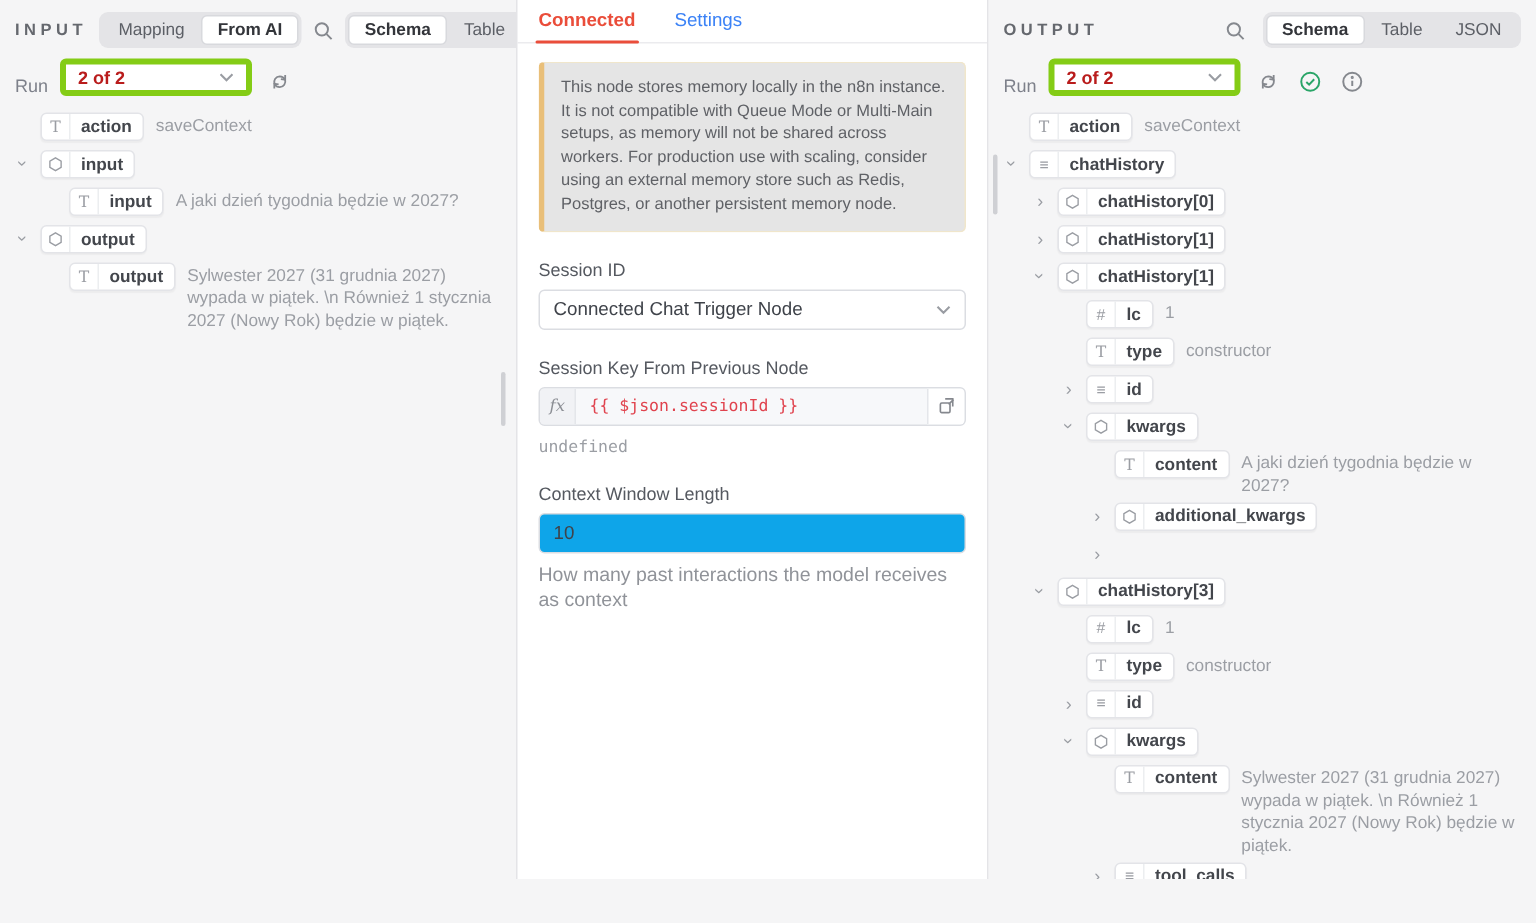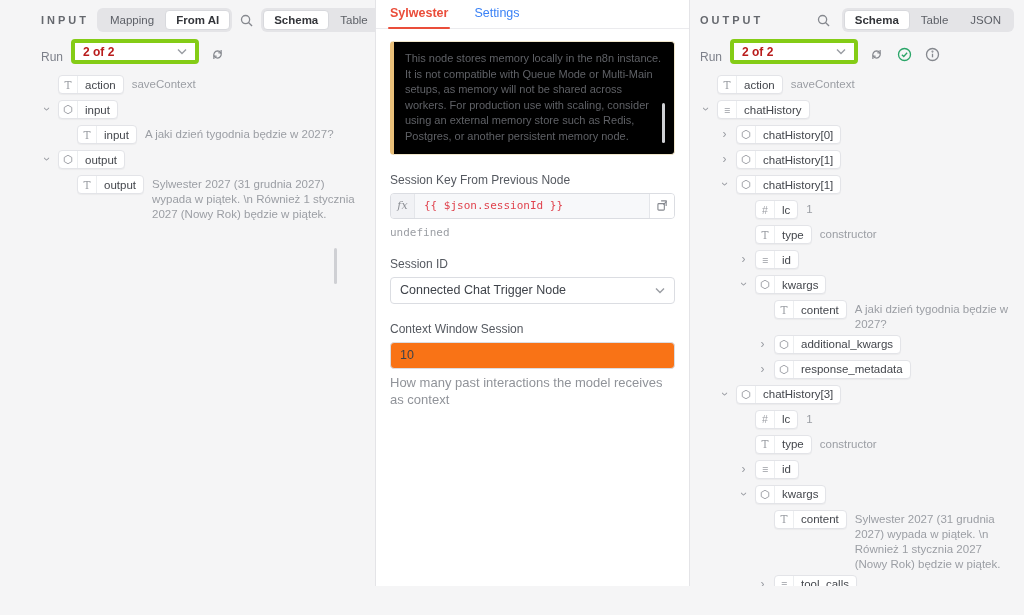--- a/index.html
+++ b/index.html
@@ -1,18 +1,18 @@
 <!DOCTYPE html>
 <html><head>
 <meta charset="utf-8">
 <style>
   * { margin:0; padding:0; box-sizing:border-box; }
   html,body { width:1024px; height:615px; overflow:hidden; }
   body { font-family:"Liberation Sans","DejaVu Sans",sans-serif; background:#f5f5f6; color:#43464c; }
-  .app { position:relative; display:flex; width:1024px; height:586px;padding-left:31px; }
+  .app { position:relative; display:flex; width:1024px; height:586px; }
 
   
   .panel-left  { width:344px; background:#f5f5f6; height:100%; overflow:hidden; }
   .panel-center{ width:315px; background:#ffffff; height:100%; border-left:1px solid #e4e4e7; border-right:1px solid #e4e4e7; position:relative; }
   .panel-right { flex:1; background:#f5f5f6; height:100%; overflow:hidden; }
 
   .drag-handle { position:absolute; width:3px; border-radius:3px; background:#cfd0d4; z-index:5; }
   .dh-left  { left:334px; top:248px; height:36px; }
   .dh-right { left:662px; top:103px; height:40px; }
 
@@ -31,35 +31,35 @@
 
   
   .tree { padding:4px 10px 0 0; }
   .trow { display:flex; align-items:flex-start; min-height:25px; padding-top:3px; }
   .chev { width:15px; margin-right:4px; font-size:12px; line-height:18px; color:#9a9da3; text-align:center; flex:0 0 15px; cursor:pointer; user-select:none; }
   .chev.open { transform:rotate(90deg); }
   .chev.sp { cursor:default; }
   .pill { display:inline-flex; align-items:stretch; background:#fff; border:1px solid #e3e4e8; border-radius:4px; height:19px; box-shadow:0 1px 1px rgba(0,0,0,0.04); cursor:grab; flex:0 0 auto; }
   .pill .pi { display:flex; align-items:center; justify-content:center; width:19px; color:#9a9da3; font-size:10.5px; border-right:1px solid #eceef0; }
   .pill .pi-t { font-family:"DejaVu Serif",serif; font-size:10.5px; }
-  .pill .pl { display:flex; align-items:center; padding:0 7px; font-size:11.5px; color:#43464c; font-weight:400; white-space:nowrap; }
+  .pill .pl { display:flex; align-items:center; padding:0 7px; font-size:11.5px; color:#43464c; font-weight:700; white-space:nowrap; }
   .tval { margin-left:8px; margin-top:2px; font-size:11.5px; line-height:1.3; color:#9b9ea4; flex:1 1 auto; word-wrap:break-word; min-width:0; padding-right:4px; }
 
   
   .tabs-row { display:flex; gap:26px; padding:0 14px; height:29px; border-bottom:1px solid #ebebee; align-items:flex-end; }
   .tab { font-size:12.5px; color:#3b82f6; padding-bottom:8px; cursor:pointer; position:relative; }
   .tab.active { color:#ea4d3a; font-weight:700; }
   .tab.active::after { content:""; position:absolute; left:-2px; right:-2px; bottom:-1px; height:2px; background:#ea4d3a; border-radius:2px; }
   .center-body { padding:12px 14px; }
-  .notice { background:#000000; border:1px solid #f0e6cb; border-left:4px solid #e9bf79; border-radius:4px; padding:9px 11px; font-size:11px; line-height:1.42; color:#5f6166; }
+  .notice { background:#e5e5e5; border:1px solid #f0e6cb; border-left:4px solid #e9bf79; border-radius:4px; padding:9px 11px; font-size:11px; line-height:1.42; color:#5f6166; }
   .field { margin-top:18px; }
   .field-label { font-size:12px; color:#555960; margin-bottom:6px; }
   .select-input { display:flex; align-items:center; justify-content:space-between; height:27px; background:#fff; border:1px solid #dbdde2; border-radius:4px; padding:0 9px; font-size:12.5px; color:#3f434a; cursor:pointer; }
   .select-input svg { color:#9a9da3; }
-  .text-input { display:flex; align-items:center; height:27px; background:#f97316; border:1px solid #dbdde2; border-radius:4px; padding:0 9px; font-size:12.5px; color:#3f434a; }
+  .text-input { display:flex; align-items:center; height:27px; background:#0ea5e9; border:1px solid #dbdde2; border-radius:4px; padding:0 9px; font-size:12.5px; color:#3f434a; }
   .fx-field { display:flex; align-items:stretch; height:26px; background:#f7f8fa; border:1px solid #dbdde2; border-radius:4px; overflow:hidden; }
   .fx-prefix { display:flex; align-items:center; justify-content:center; width:24px; border-right:1px solid #e4e6ea; background:#f1f2f5; color:#8b8e94; font-family:"DejaVu Serif",serif; font-style:italic; font-size:11px; }
   .fx-code { flex:1; display:flex; align-items:center; padding:0 9px; font-family:"DejaVu Sans Mono",monospace; font-size:11px; color:#e0434e; }
   .fx-expand { display:flex; align-items:center; justify-content:center; width:25px; border-left:1px solid #e4e6ea; background:#fff; color:#85888e; cursor:pointer; }
   .fx-result { margin-top:7px; font-family:"DejaVu Sans Mono",monospace; font-size:11px; color:#9b9ea4; }
   .field-help { margin-top:5px; font-size:13px; color:#909399; line-height:1.35; }
 
   .hl-green { color:#2aa568; }
 </style>
 </head>
@@ -150,54 +150,54 @@
             <span class="pi pi-t">T</span>
             <span class="pl">output</span>
           </span>
           <span class="tval">Sylwester 2027 (31 grudnia 2027) wypada w piątek. \n Również 1 stycznia 2027 (Nowy Rok) będzie w piątek.</span>
         </div>
       </div>
   </div>
 
   <div class="panel-center">
     <div class="tabs-row">
-      <span class="tab active">Sylwester</span>
+      <span class="tab active">Connected</span>
       <span class="tab">Settings</span>
     </div>
     <div class="center-body">
       <div class="notice">This node stores memory locally in the n8n instance. It is not compatible with Queue Mode or Multi-Main setups, as memory will not be shared across workers. For production use with scaling, consider using an external memory store such as Redis, Postgres, or another persistent memory node.</div>
+
+      <div class="field">
+        <div class="field-label">Session ID</div>
+        <div class="select-input">
+          <span>Connected Chat Trigger Node</span>
+          <svg width="10" height="7" viewBox="0 0 10 7" fill="none" stroke="currentColor" stroke-width="1.4">
+              <polyline points="1,1.5 5,5.5 9,1.5"></polyline>
+            </svg>
+        </div>
+      </div>
 
       <div class="field">
         <div class="field-label">Session Key From Previous Node</div>
         <div class="fx-field">
           <span class="fx-prefix">fx</span>
           <span class="fx-code">{{ $json.sessionId }}</span>
           <span class="fx-expand">
             <svg width="11" height="11" viewBox="0 0 12 12" fill="none" stroke="currentColor" stroke-width="1.2">
                 <rect x="1" y="4" width="7" height="7" rx="1"></rect>
                 <path d="M4.5 1h5.5v5.5"></path>
                 <path d="M7 5l3.5-3.5"></path>
               </svg>
           </span>
         </div>
         <div class="fx-result">undefined</div>
       </div>
 
       <div class="field">
-        <div class="field-label">Session ID</div>
-        <div class="select-input">
-          <span>Connected Chat Trigger Node</span>
-          <svg width="10" height="7" viewBox="0 0 10 7" fill="none" stroke="currentColor" stroke-width="1.4">
-              <polyline points="1,1.5 5,5.5 9,1.5"></polyline>
-            </svg>
-        </div>
-      </div>
-
-      <div class="field">
-        <div class="field-label">Context Window Session</div>
+        <div class="field-label">Context Window Length</div>
         <div class="text-input">
           <span>10</span>
         </div>
         <div class="field-help">How many past interactions the model receives as context</div>
       </div>
     </div>
   </div>
 
   <div class="panel-right">
     <div class="phead">
@@ -344,28 +344,20 @@
             <span class="pi">
               <svg width="10" height="11" viewBox="0 0 12 13" fill="none" stroke="currentColor" stroke-width="1.1">
                 <polygon points="6,1.4 10.5,4 10.5,9 6,11.6 1.5,9 1.5,4"></polygon>
               </svg>
             </span>
             <span class="pl">additional_kwargs</span>
           </span>
         </div>
         <div class="trow" style="padding-left: 65px;">
           <span class="chev ">›</span>
-          <span class="pill">
-            <span class="pi">
-              <svg width="10" height="11" viewBox="0 0 12 13" fill="none" stroke="currentColor" stroke-width="1.1">
-                <polygon points="6,1.4 10.5,4 10.5,9 6,11.6 1.5,9 1.5,4"></polygon>
-              </svg>
-            </span>
-            <span class="pl">response_metadata</span>
-          </span>
         </div>
         <div class="trow" style="padding-left: 27px;">
           <span class="chev open">›</span>
           <span class="pill">
             <span class="pi">
               <svg width="10" height="11" viewBox="0 0 12 13" fill="none" stroke="currentColor" stroke-width="1.1">
                 <polygon points="6,1.4 10.5,4 10.5,9 6,11.6 1.5,9 1.5,4"></polygon>
               </svg>
             </span>
             <span class="pl">chatHistory[3]</span>

